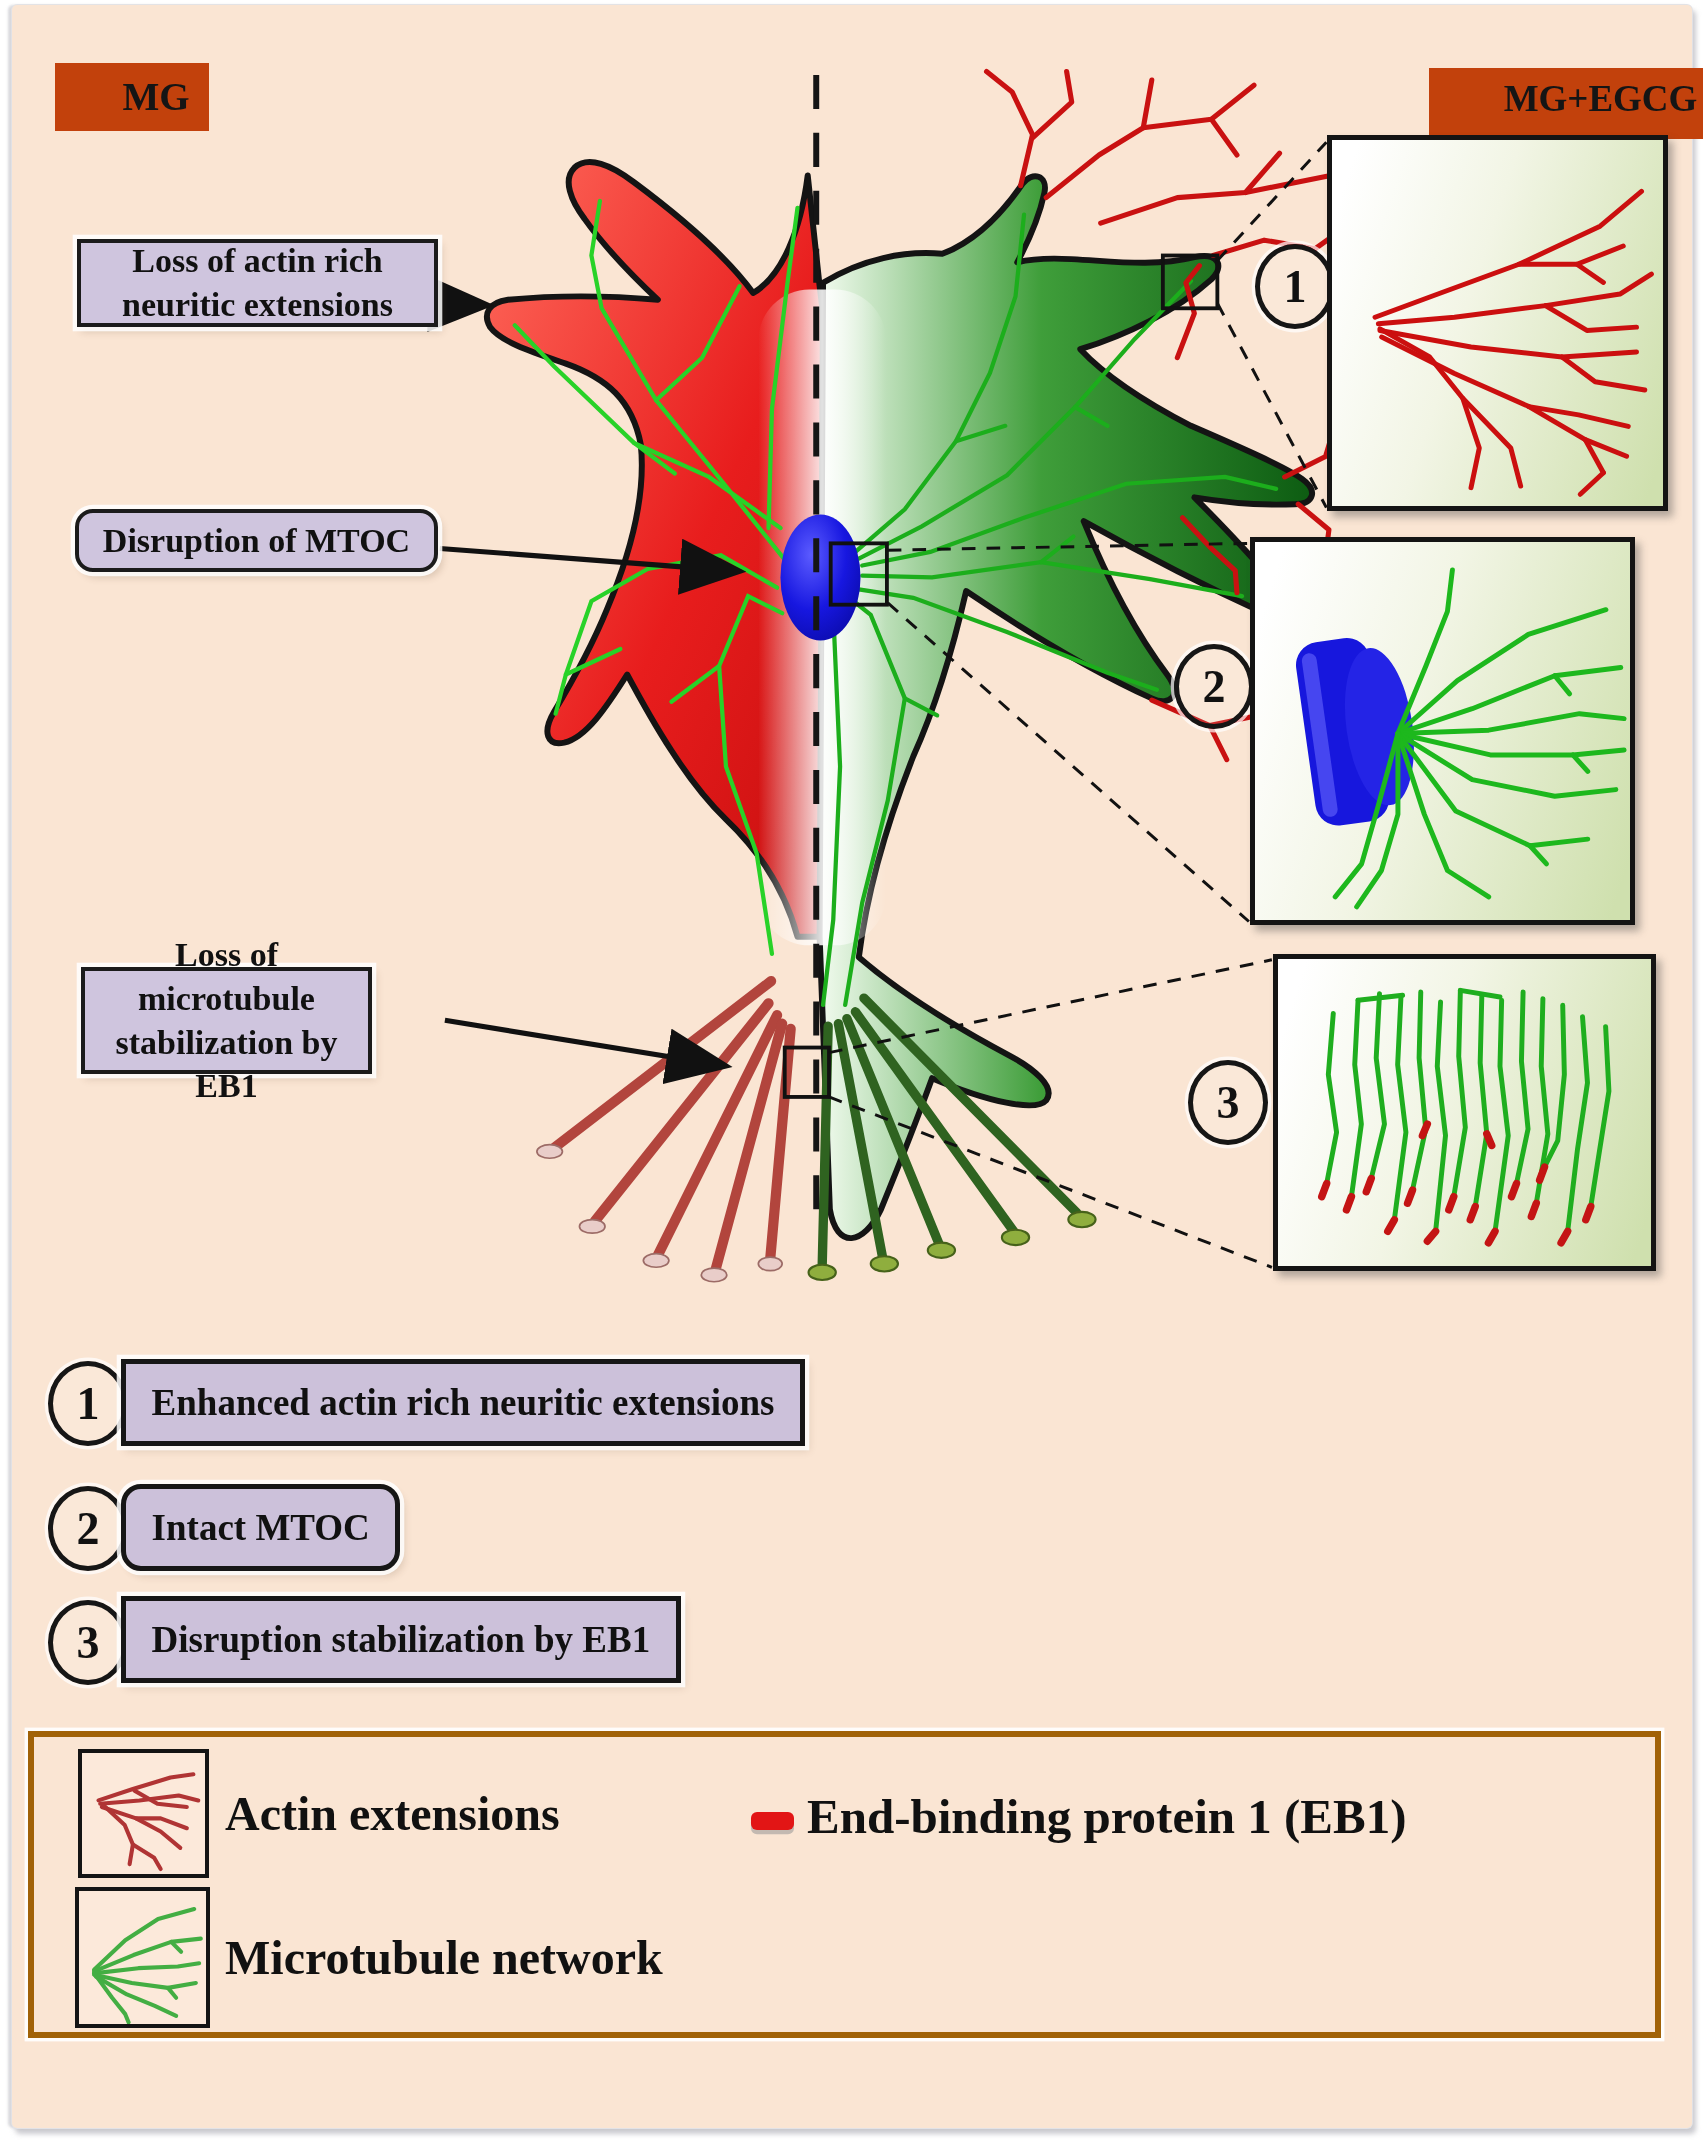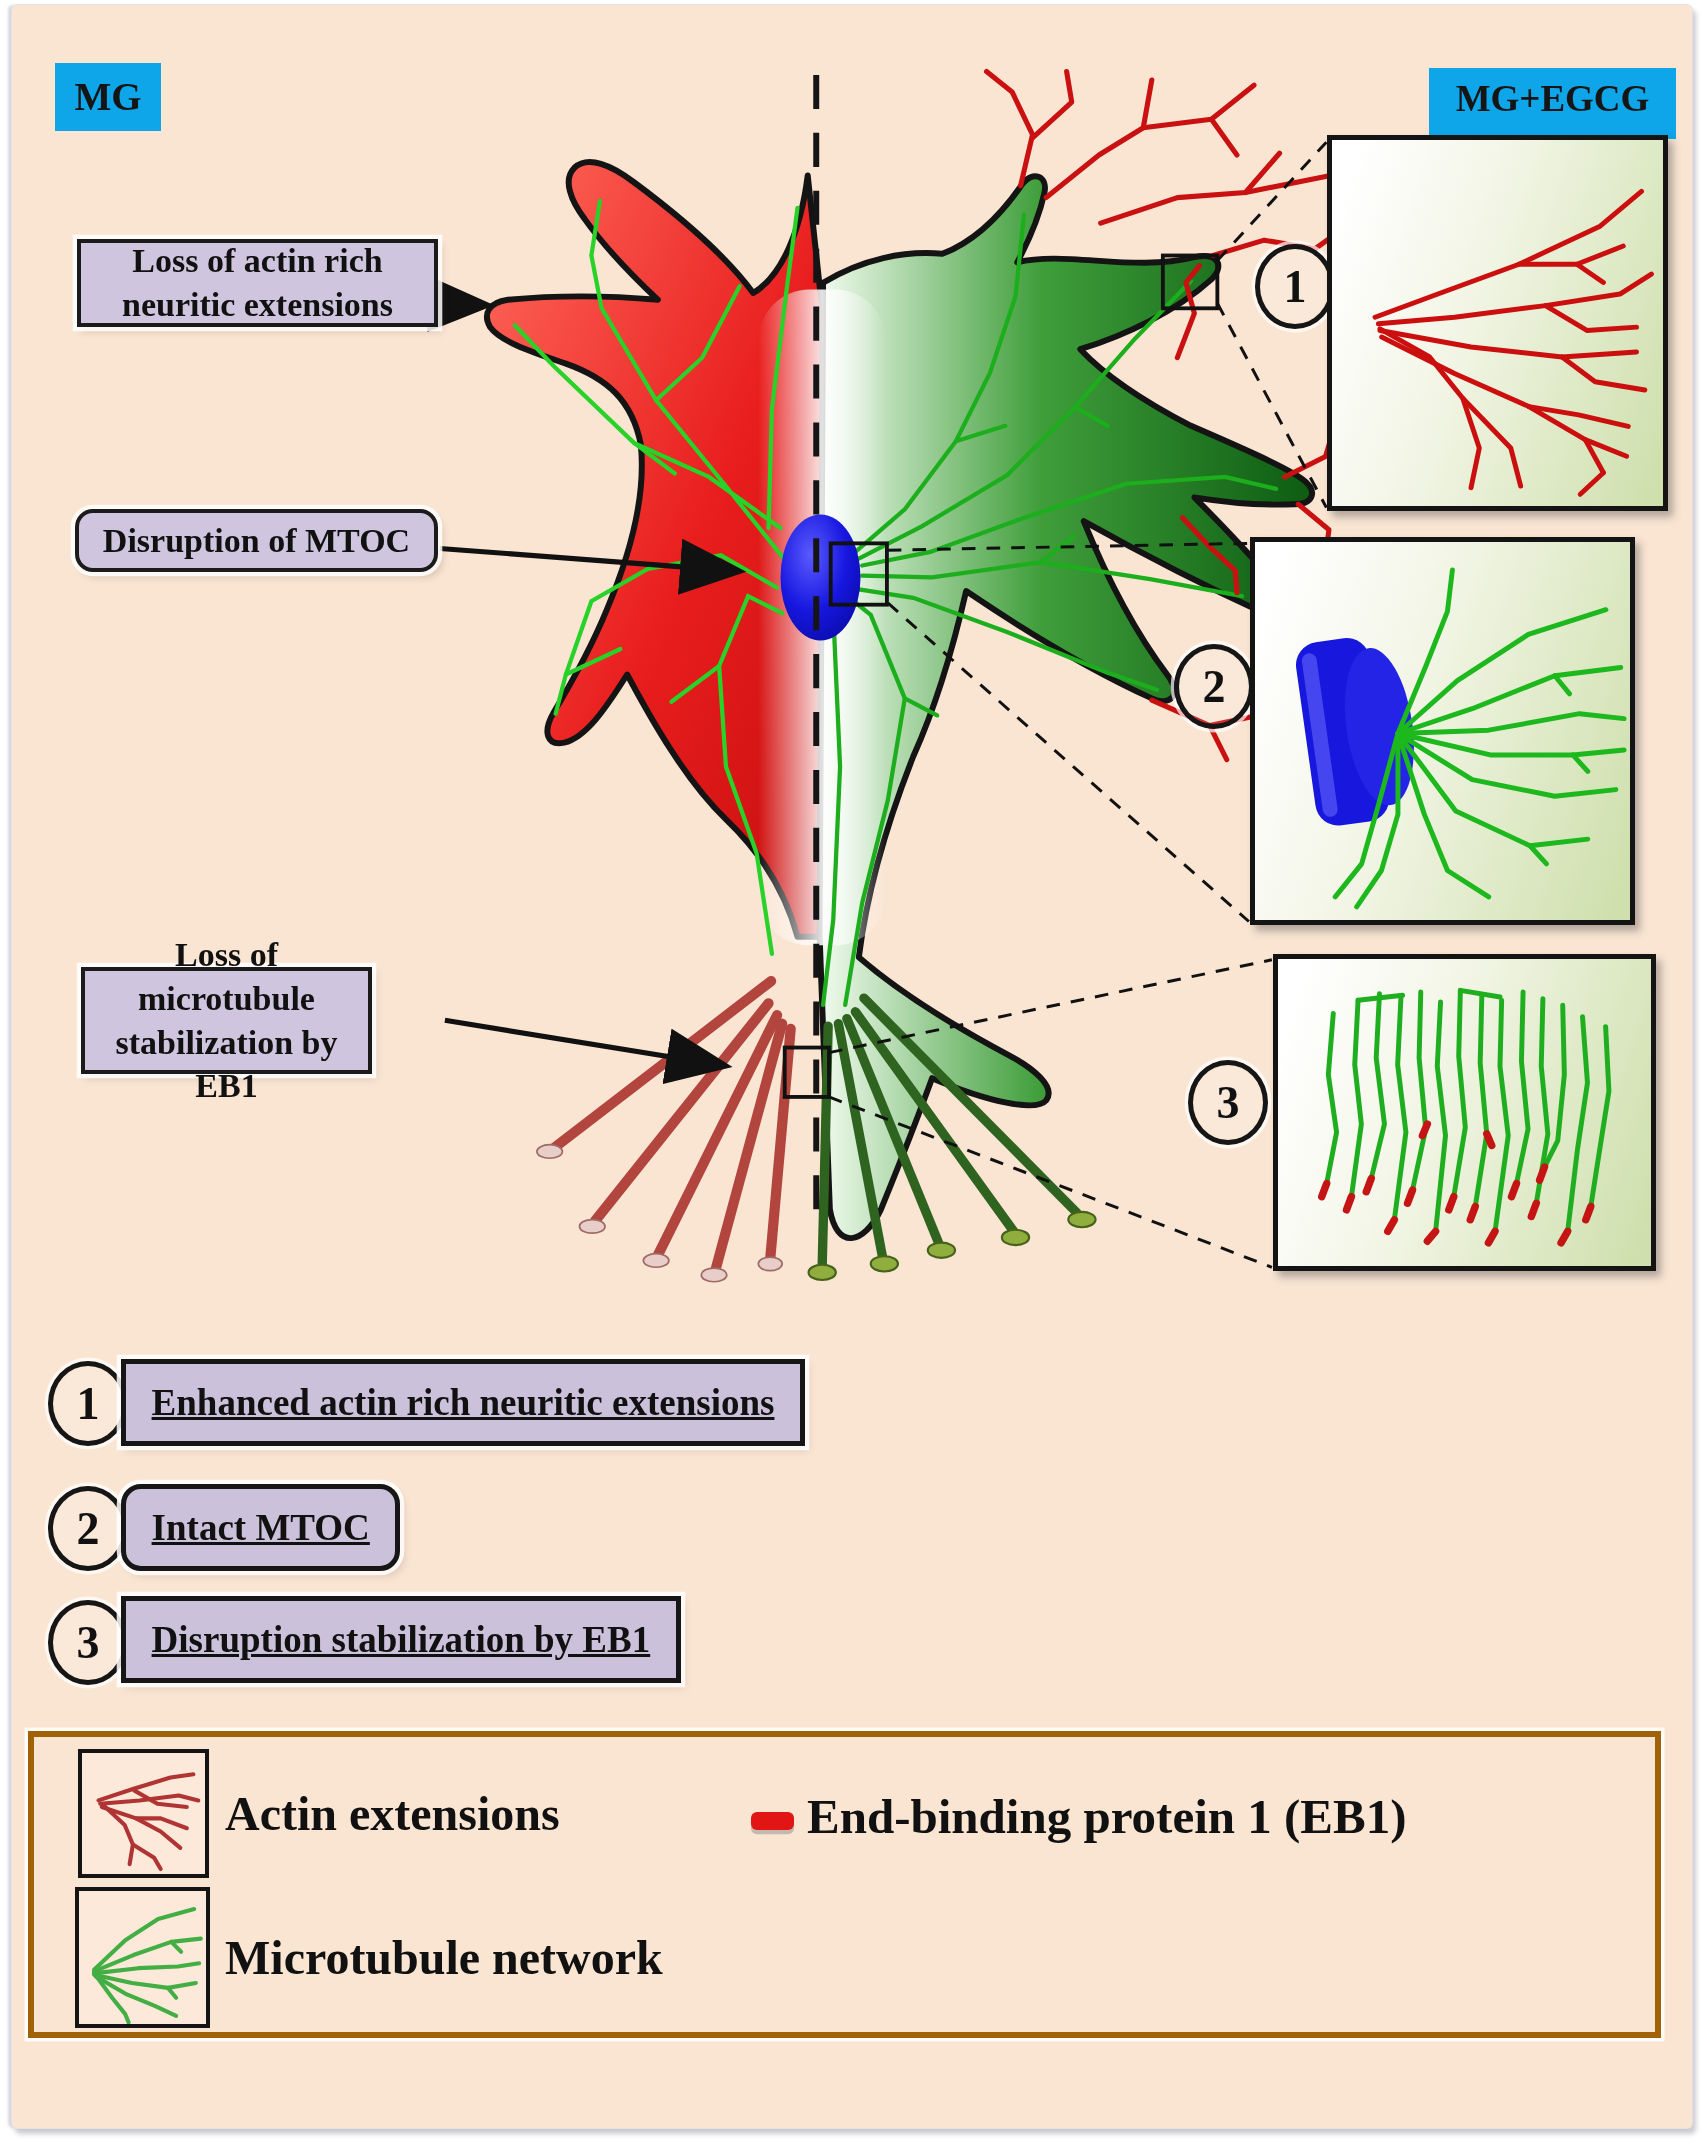--- a/index.html
+++ b/index.html
@@ -3,21 +3,21 @@
 <meta charset="utf-8">
 <style>
   html,body{margin:0;padding:0;background:#ffffff;}
   .stage{position:relative;width:1704px;height:2153px;background:#ffffff;overflow:hidden;
          font-family:"Liberation Serif","DejaVu Serif",serif;}
   .card{position:absolute;left:12px;top:5.1px;width:1680px;height:2123px;background:#fae5d3;
         border-radius:5.1px;box-shadow:0 0 0 0.9px #e3e3e6, -3.4px 0 2.6px rgba(170,170,180,.45),
         3.4px 5.1px 5.1px rgba(160,160,170,.55);}
   .cell-svg{position:absolute;left:0;top:0;width:1704px;height:2153px;pointer-events:none;}
 
-  .tag{position:absolute;background:#0ea5e9;color:#151515;font-weight:700;text-align:center;}
+  .tag{position:absolute;background:#c2410c;color:#151515;font-weight:700;text-align:center;padding-left:48px;}
   .mg{left:55px;top:63px;width:106px;height:68px;font-size:39px;line-height:68px;}
   .mgegcg{left:1429px;top:68px;width:247px;height:71px;font-size:37px;line-height:61px;}
 
   .callout{position:absolute;background:#cfc5de;border:4.3px solid #1b1b1b;color:#111;
            font-weight:700;font-size:34px;line-height:1.28;text-align:center;
            display:flex;align-items:center;justify-content:center;padding:3.4px 8.5px;box-sizing:border-box;
            box-shadow:0 0 0 4.3px rgba(255,255,255,.85), 4.3px 5.1px 7.7px rgba(90,60,40,.18);}
   .co0{left:77px;top:239px;width:361px;height:88px;}
   .co1{left:75px;top:509px;width:363px;height:63px;border-radius:18px;}
   .co2{left:81px;top:967px;width:291px;height:107px;}
@@ -27,21 +27,21 @@
               background:rgba(255,255,255,.12);box-shadow:0 0 0 3.4px rgba(255,255,255,.7);}
   .ic1{left:1255px;top:244px;}
   .ic2{left:1174px;top:644px;}
   .ic3{left:1188px;top:1060px;}
   .fc1{left:48px;top:1361px;}
   .fc2{left:48px;top:1486px;}
   .fc3{left:48px;top:1600px;}
 
   .finding{position:absolute;background:#ccc1da;border:5.1px solid #161616;color:#111;
            font-weight:700;font-size:37px;white-space:nowrap;padding:17px 25.6px;
-           box-shadow:0 0 0 4.3px rgba(255,255,255,.85), 4.3px 5.1px 7.7px rgba(90,60,40,.15);text-decoration:underline;}
+           box-shadow:0 0 0 4.3px rgba(255,255,255,.85), 4.3px 5.1px 7.7px rgba(90,60,40,.15);}
   .f1{left:121px;top:1359px;}
   .f2{left:121px;top:1484px;border-radius:20px;}
   .f3{left:121px;top:1596px;}
 
   .inset{position:absolute;border:5.1px solid #141414;box-sizing:border-box;
          background:linear-gradient(108deg,#ffffff 6%,#f2f5e5 42%,#cfe0ae 96%);
          box-shadow:5.1px 6px 7.7px rgba(70,70,70,.4);}
   .in1{left:1327px;top:135px;width:341px;height:376px;}
   .in2{left:1250px;top:537px;width:385px;height:388px;}
   .in3{left:1273px;top:954px;width:383px;height:317px;}

